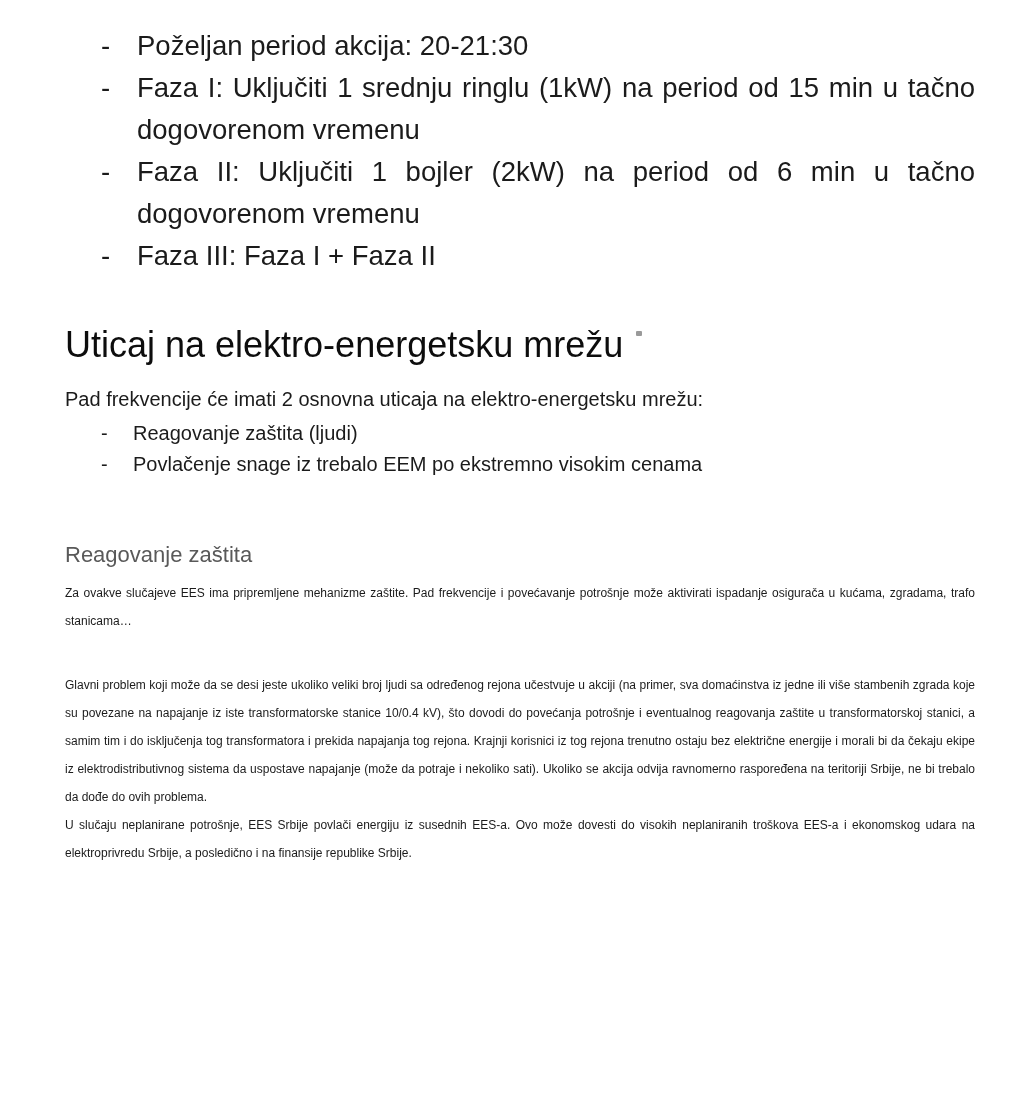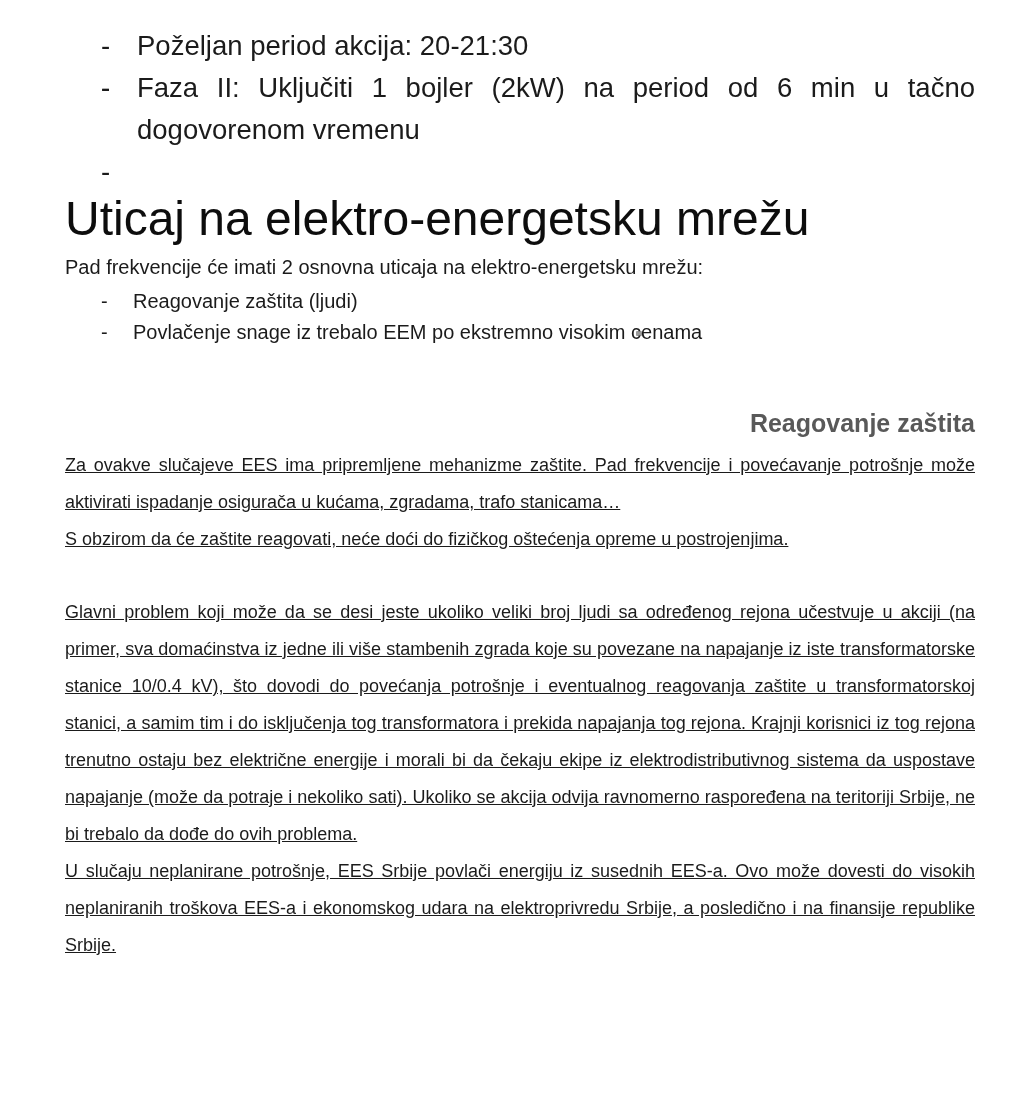--- a/index.html
+++ b/index.html
@@ -34,41 +34,41 @@
   }
   .intro-list .marker {
     position: absolute;
     left: 36px;
     top: 0;
   }
 
   
   h1.doc-title {
     margin-top: 44px;
-    font-size: 48px;
+    font-size: 36px;
     font-weight: 400;
     line-height: 48px;
     color: #0d0d0d;
     letter-spacing: 0;
   }
 
   
   .caret-dot {
     position: absolute;
     left: 636px;
     top: 331px;
     width: 6px;
     height: 5px;
     background: #9a9a9a;
     border-radius: 1px;
   }
 
   
   .lead {
-    margin-top: 11px;
+    margin-top: 17px;
     font-size: 20px;
     line-height: 26px;
     color: #1b1b1b;
   }
   .impact-list {
     list-style: none;
     margin-top: 6px;
     font-size: 20px;
     line-height: 31px;
     color: #1b1b1b;
@@ -78,61 +78,61 @@
     padding-left: 68px;
   }
   .impact-list .marker {
     position: absolute;
     left: 36px;
     top: 0;
   }
 
   
   h2.section-heading {
-    font-size: 25px;
-    font-weight: 700;
+    font-size: 22px;
+    font-weight: 400;
     line-height: 30px;
     color: #595959;
-    text-align: right;
   }
   .heading-protection { margin-top: 60px; }
   .heading-pricing { margin-top: 52px; }
 
   
   .para {
-    font-size: 18px;
-    line-height: 37px;
+    font-size: 12px;
+    line-height: 28px;
     color: #1b1b1b;
     text-align: justify;
-    text-decoration: underline;
   }
   .para .line-block { display: block; }
   .para-protection-1 { margin-top: 9px; }
   .para-protection-2 { margin-top: 36px; }
   .para-pricing { }
 </style>
 </head>
 <body>
 
 <div class="page">
 
   <ul class="intro-list">
     <li>
       <span class="marker">-</span>
       <span>Poželjan period akcija: 20-21:30</span>
     </li>
     <li>
       <span class="marker">-</span>
+      <span>Faza I: Uključiti 1 srednju ringlu (1kW) na period od 15 min u tačno dogovorenom vremenu</span>
     </li>
     <li>
       <span class="marker">-</span>
       <span>Faza II: Uključiti 1 bojler (2kW) na period od 6 min u tačno dogovorenom vremenu</span>
     </li>
     <li>
       <span class="marker">-</span>
+      <span>Faza III: Faza I + Faza II</span>
     </li>
   </ul>
 
   <h1 class="doc-title">Uticaj na elektro-energetsku mrežu</h1>
   <div class="caret-dot"></div>
 
   <p class="lead">Pad frekvencije će imati 2 osnovna uticaja na elektro-energetsku mrežu:</p>
 
   <ul class="impact-list">
     <li>
@@ -142,21 +142,20 @@
     <li>
       <span class="marker">-</span>
       <span>Povlačenje snage iz trebalo EEM po ekstremno visokim cenama</span>
     </li>
   </ul>
 
   <h2 class="section-heading heading-protection">Reagovanje zaštita</h2>
 
   <p class="para para-protection-1">
     <span class="line-block">Za ovakve slučajeve EES ima pripremljene mehanizme zaštite. Pad frekvencije i povećavanje potrošnje može aktivirati ispadanje osigurača u kućama, zgradama, trafo stanicama…</span>
-    <span class="line-block">S obzirom da će zaštite reagovati, neće doći do fizičkog oštećenja opreme u postrojenjima.</span>
   </p>
 
   <p class="para para-protection-2">Glavni problem koji može da se desi jeste ukoliko veliki broj ljudi sa određenog rejona učestvuje u akciji (na primer, sva domaćinstva iz jedne ili više stambenih zgrada koje su povezane na napajanje iz iste transformatorske stanice 10/0.4 kV), što dovodi do povećanja potrošnje i eventualnog reagovanja zaštite u transformatorskoj stanici, a samim tim i do isključenja tog transformatora i prekida napajanja tog rejona. Krajnji korisnici iz tog rejona trenutno ostaju bez električne energije i morali bi da čekaju ekipe iz elektrodistributivnog sistema da uspostave napajanje (može da potraje i nekoliko sati). Ukoliko se akcija odvija ravnomerno raspoređena na teritoriji Srbije, ne bi trebalo da dođe do ovih problema.</p>
 
 
   <p class="para para-pricing">U slučaju neplanirane potrošnje, EES Srbije povlači energiju iz susednih EES-a. Ovo može dovesti do visokih neplaniranih troškova EES-a i ekonomskog udara na elektroprivredu Srbije, a posledično i na finansije republike Srbije.</p>
 
 </div>
 
 </body></html>

